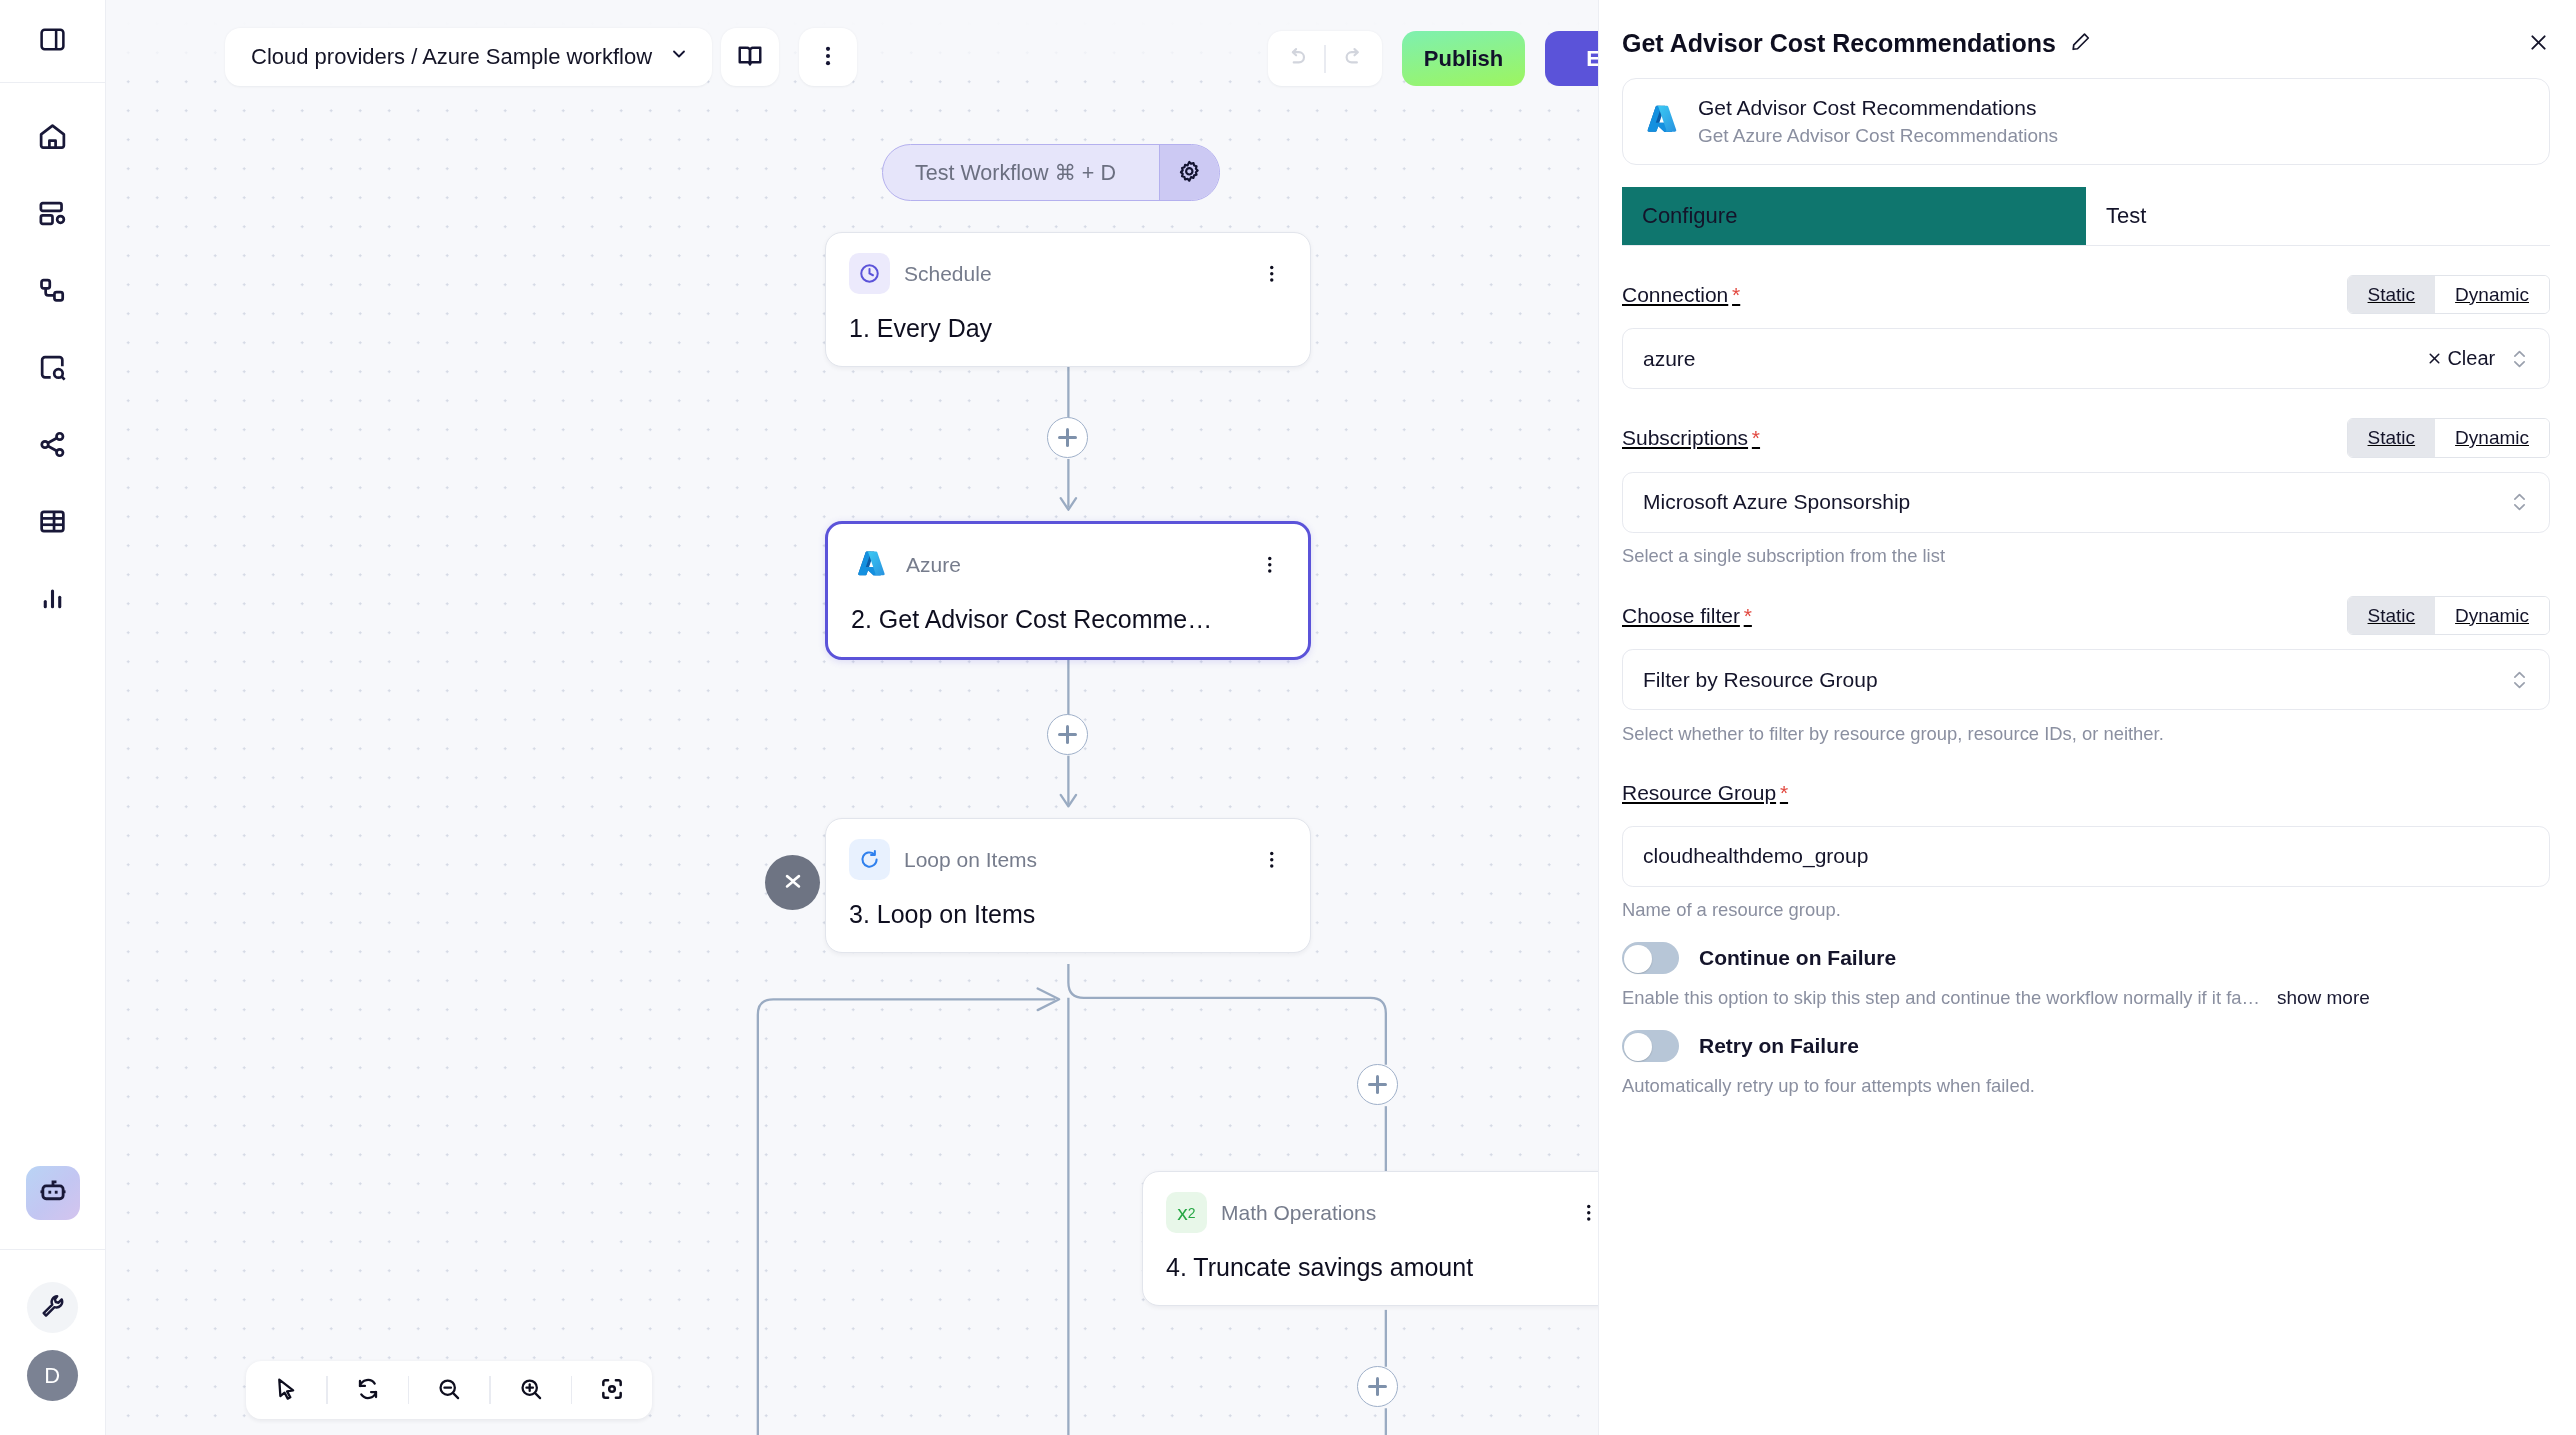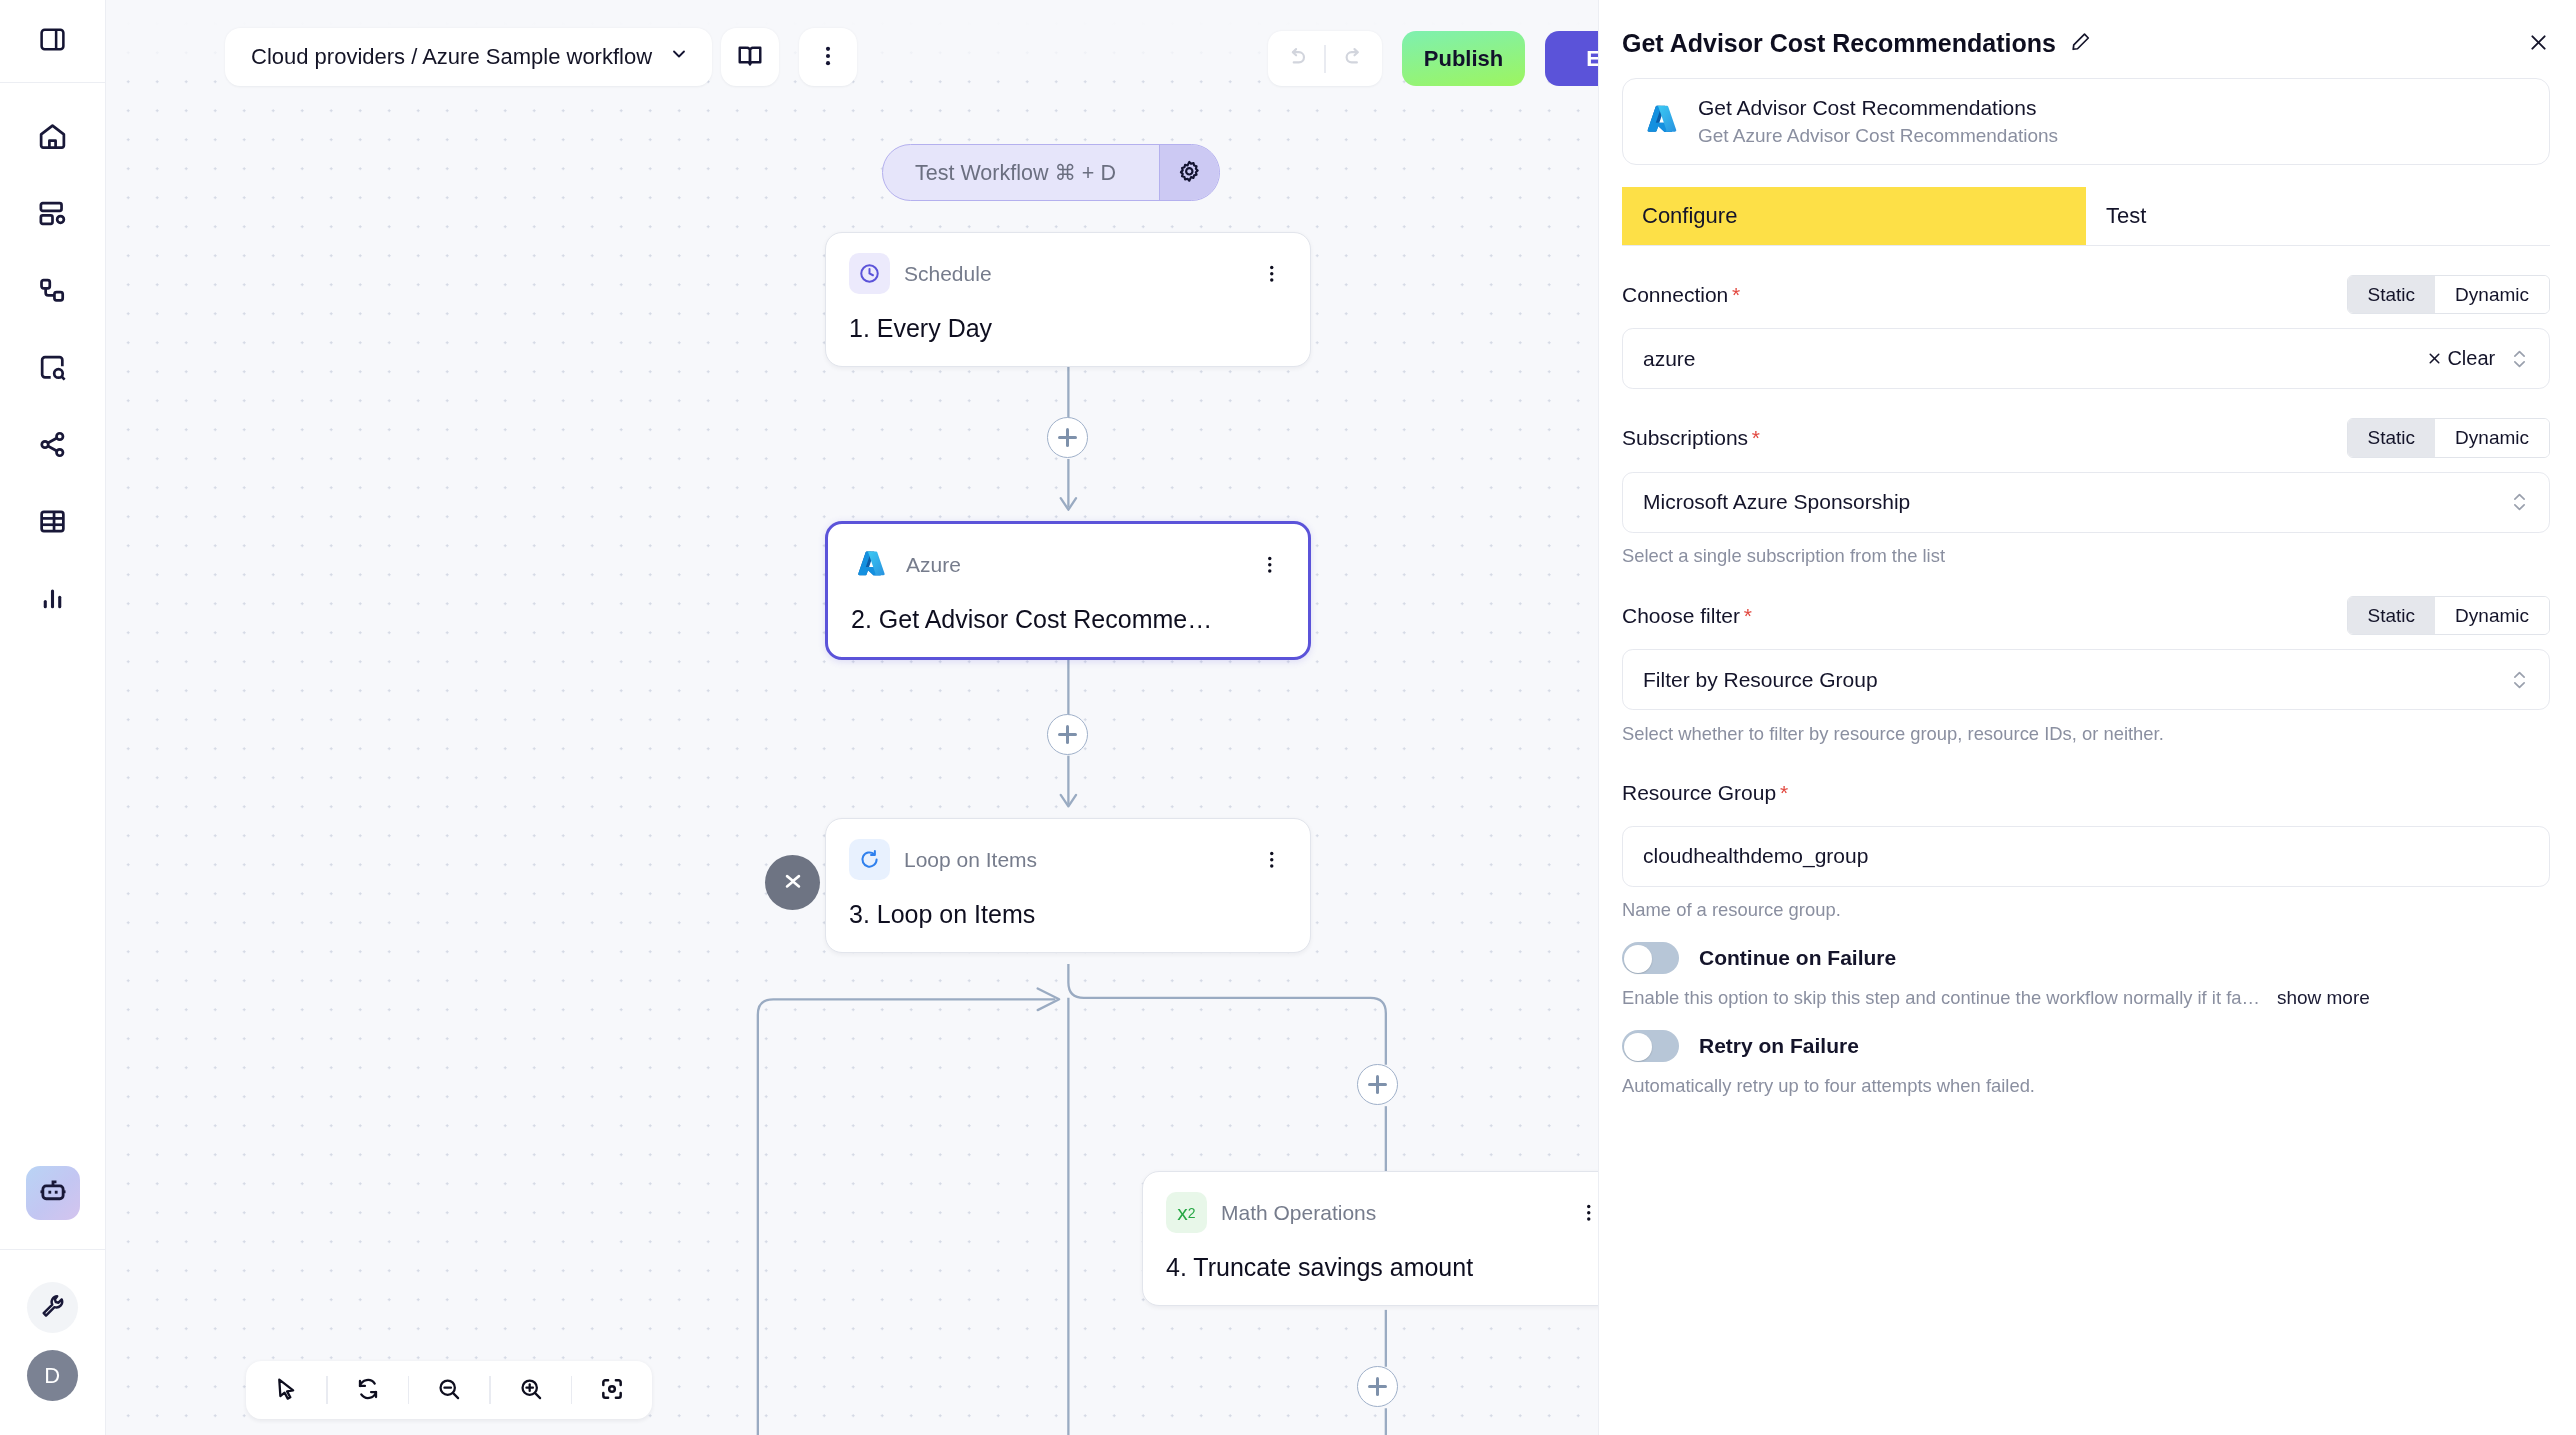--- a/index.html
+++ b/index.html
@@ -189,25 +189,25 @@
   }
   .panel-card-text { display:flex; flex-direction:column; gap:5.4px; }
   .pc-title { font-size:21px; color:#14142a; }
   .pc-sub { font-size:19px; color:#8a8fa0; }
 
   .panel-tabs { margin:21.5px 26px 0 23px; display:flex; border-bottom:1.5px solid #e7e9ef; }
   .panel-tab {
     flex:1; height:58px; display:flex; align-items:center; padding-left:20px;
     font-size:22px; color:#14142a; cursor:pointer; background:#fff;
   }
-  .panel-tab.active { background:#fde047; }
+  .panel-tab.active { background:#0f766e; }
 
   .panel-body { flex:1 1 auto; overflow:hidden; padding:0 26px 0 23px; }
   .field { margin-top:29px; }
-  .field-row { display:flex; align-items:center; min-height:38px; }
+  .field-row { display:flex; align-items:center; min-height:38px;text-decoration:underline; }
   .field-label { font-size:21px; color:#14142a; }
   .req { color:#e2483f; margin-left:3.8px; font-size:21px; }
   .seg {
     margin-left:auto; display:flex; border:1.5px solid #e1e4ea; border-radius:6px; overflow:hidden;
   }
   .seg-opt { padding:7.7px 20px; font-size:19px; color:#14142a; cursor:pointer; background:#fff; }
   .seg-opt.active { background:#e5e7ec; }
 
   .input {
     margin-top:14px; height:61px; border:1.5px solid #e7e9ef; border-radius:10.8px;

